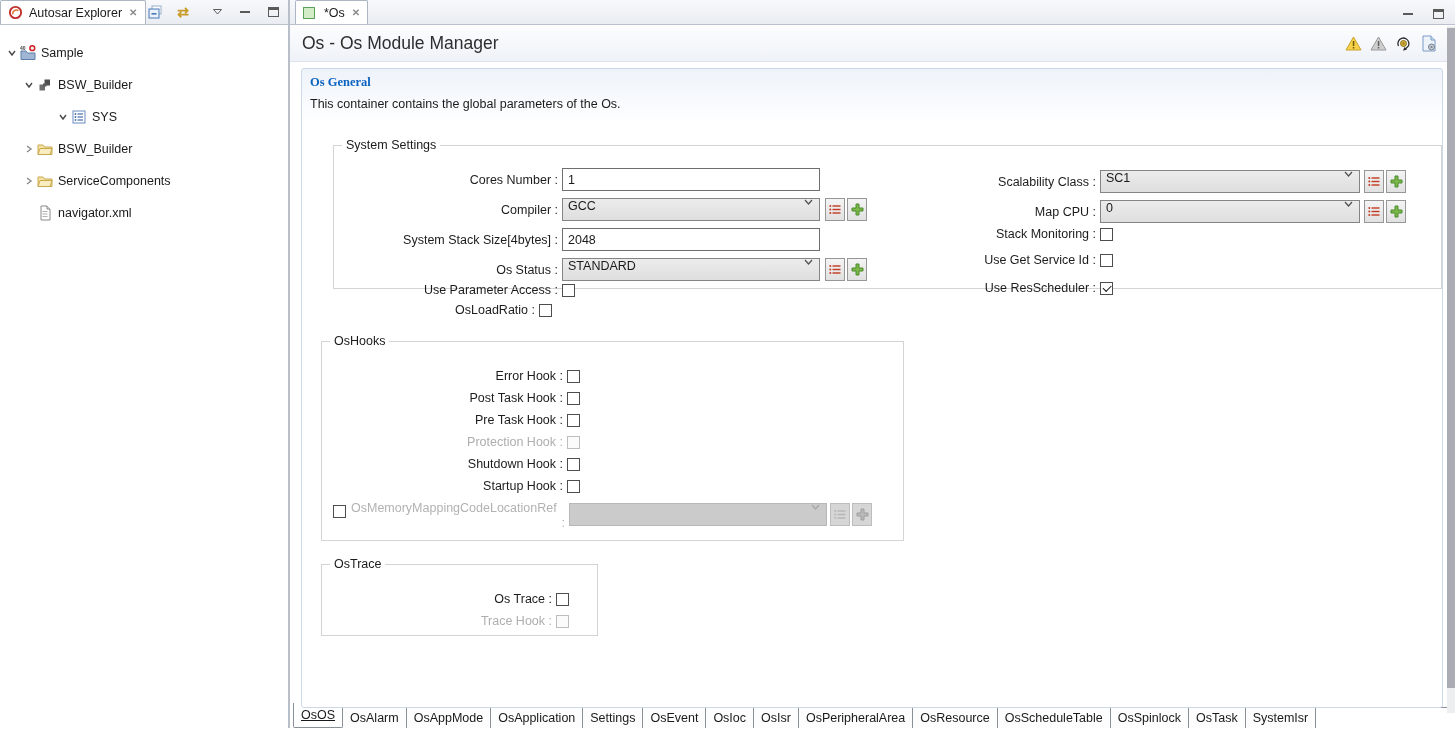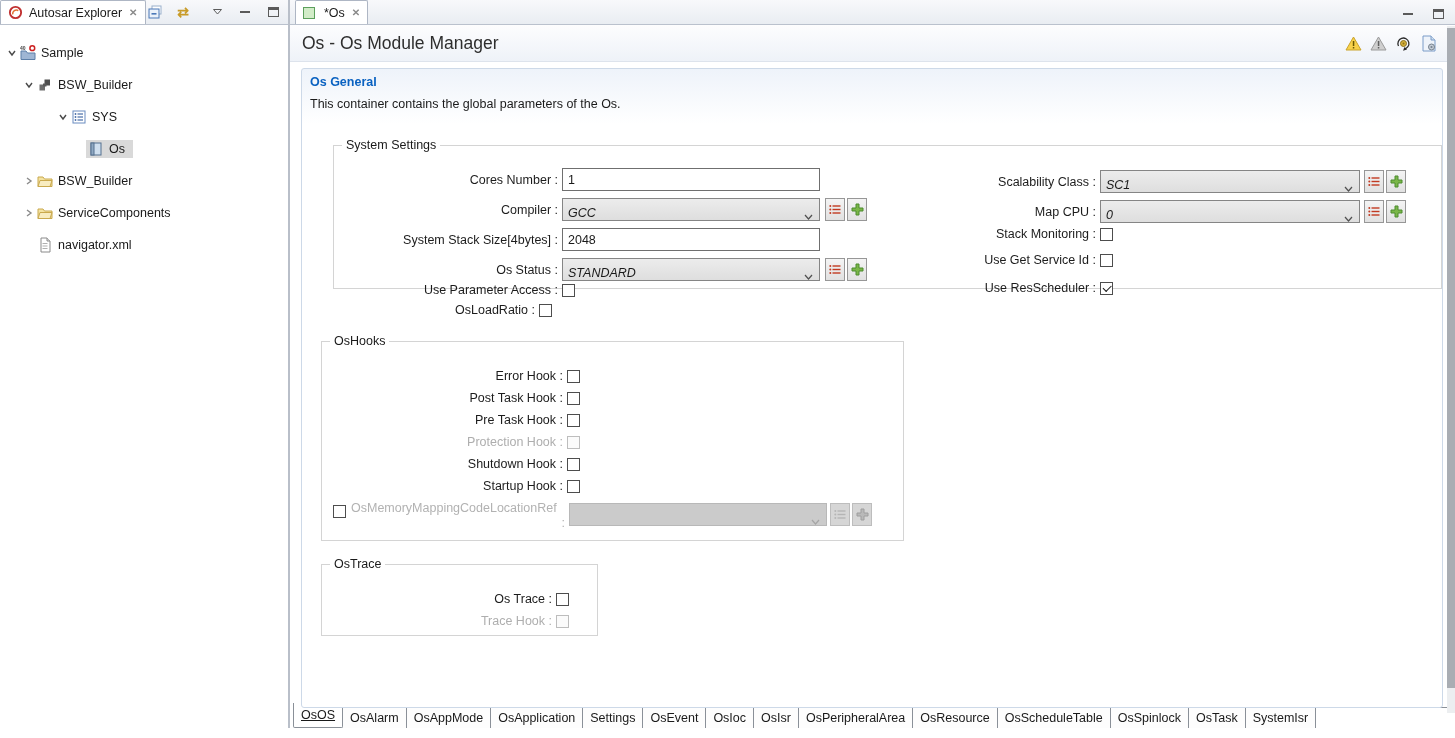--- a/index.html
+++ b/index.html
@@ -53,37 +53,37 @@
   .editor-header h1 { margin:0 0 0 12px; font-size:17.5px; font-weight:normal; color:#2e2e2e; }
   .header-actions { margin-left:auto; margin-right:18px; display:flex; gap:8px; align-items:center; }
   .hicon { width:17px; height:17px; display:inline-flex; align-items:center; justify-content:center; }
 
   .editor-content { flex:1; position:relative; background:#fff; }
   .section-box {
     position:absolute; left:11px; top:6px; width:1142px; height:640px;
     border:1px solid #cdd9e8; border-radius:3px;
     background:linear-gradient(180deg,#eef3fa 0px,#ffffff 55px);
   }
-  .section-title { position:absolute; left:8px; top:6px; font-weight:bold; color:#0a62c1; }
+  .section-title { position:absolute; left:8px; top:6px; font-weight:bold; color:#0a62c1;font-family:Liberation Serif, serif; }
   .section-desc  { position:absolute; left:8px; top:28px; color:#1a1a1a; }
 
   fieldset { position:absolute; border:1px solid #d4d4d4; margin:0; padding:0; background:transparent; }
   legend { font-size:12.5px; padding:0 4px; margin-left:8px; color:#1a1a1a; }
 
   .frow { position:absolute; display:flex; align-items:center; height:23px; }
   .flabel { text-align:right; padding-right:4px; color:#1c1c1c; }
   .dis { color:#aeaeae !important; }
 
   .tinput {
     height:23px; border:1px solid #6f6f6f; background:#fff; padding:0 5px;
     font-family:"Liberation Sans", sans-serif; font-size:12.5px; color:#1a1a1a;
   }
   .combo {
     height:23px; background:linear-gradient(#ececec,#dedede);
-    border:1px solid #858585; display:flex; align-items:flex-end;font-style:italic;
+    border:1px solid #858585; display:flex; align-items:flex-start;
   }
   .combo .cval { flex:1; padding-left:5px; color:#1a1a1a; }
   .combo .carrow { margin-right:6px; display:inline-flex; }
   .combo.grayed { background:#cbcbcb; border-color:#b8b8b8; }
 
   .ibtn {
     width:20px; height:23px; border:1px solid #979797;
     background:linear-gradient(#f4f4f4,#e1e1e1);
     display:inline-flex; align-items:center; justify-content:center;
   }
@@ -203,31 +203,20 @@
               <rect x="2" y="2" width="12" height="12" fill="#fff" stroke="#6a8cc0"></rect>
               <circle cx="4.5" cy="5" r="0.9" fill="#4a6ea8"></circle>
               <circle cx="4.5" cy="8" r="0.9" fill="#4a6ea8"></circle>
               <circle cx="4.5" cy="11" r="0.9" fill="#4a6ea8"></circle>
               <rect x="6.5" y="4.4" width="5.5" height="1.2" fill="#4a6ea8"></rect>
               <rect x="6.5" y="7.4" width="5.5" height="1.2" fill="#4a6ea8"></rect>
               <rect x="6.5" y="10.4" width="5.5" height="1.2" fill="#4a6ea8"></rect>
             </svg>
         </span>
         <span class="tlabel">SYS</span>
-      </div>
-      <div class="trow" style="padding-left:86px">
-        <span class="sel">
-          <span class="ticon">
-            <svg width="16" height="16" viewBox="0 0 16 16">
-                <rect x="3" y="2" width="10" height="12" fill="#cfdfef" stroke="#55718f"></rect>
-                <rect x="3" y="2" width="3" height="12" fill="#8fa8c2" stroke="#55718f"></rect>
-              </svg>
-          </span>
-          <span class="tlabel">Os</span>
-        </span>
       </div>
       <div class="trow" style="padding-left:21px">
         <span class="chev">
             <svg width="10" height="10" viewBox="0 0 10 10">
               <polyline points="3,2 7,5 3,8" fill="none" stroke="#8a8a8a" stroke-width="1.4"></polyline>
             </svg>
           </span>
         <span class="ticon">
           <svg width="16" height="16" viewBox="0 0 16 16">
               <path d="M1,4 h5 l1.5,2 H15 v7.5 H1 z" fill="#f4e3a1" stroke="#c9a94e"></path>

